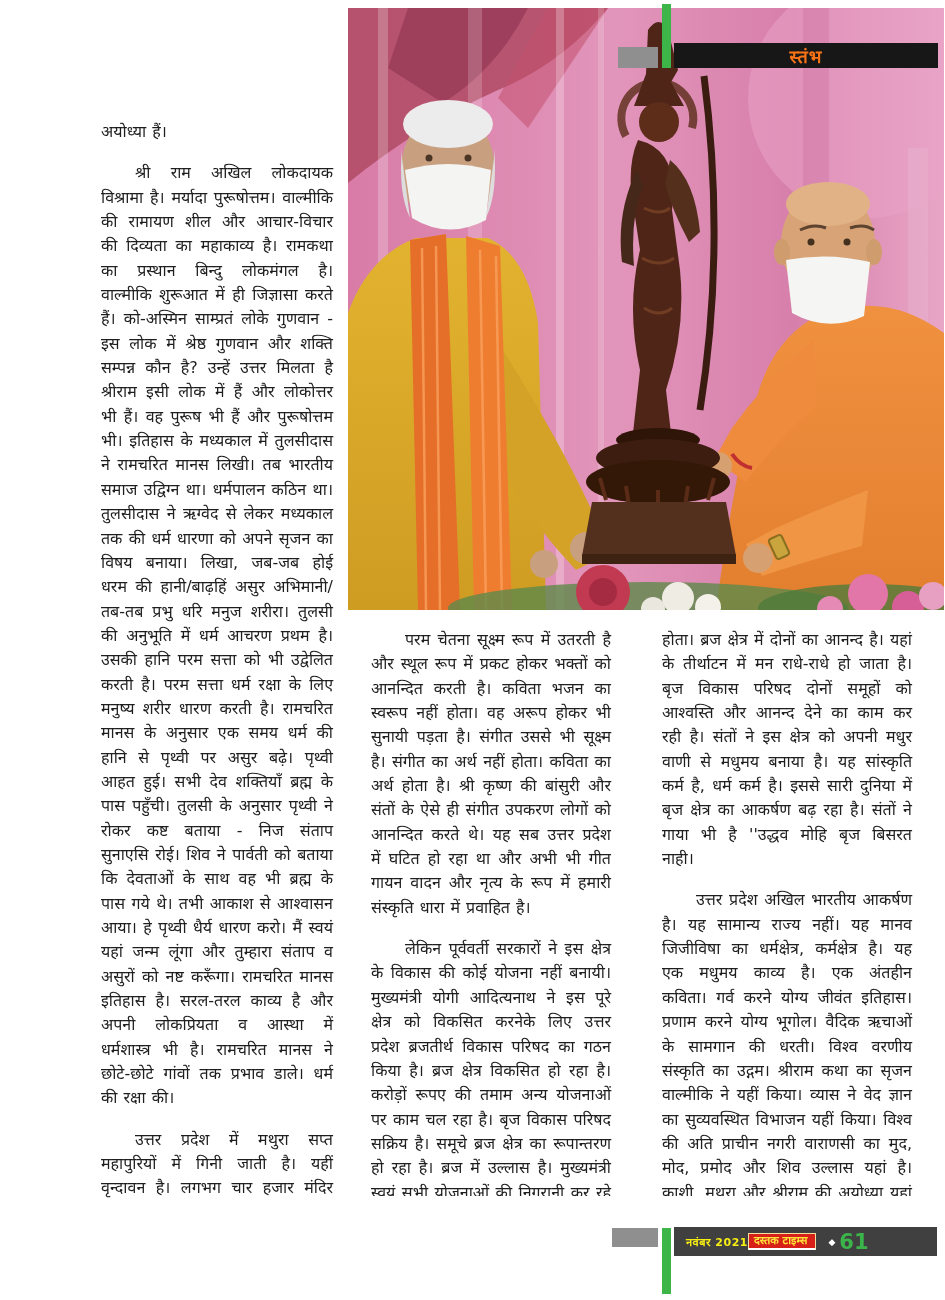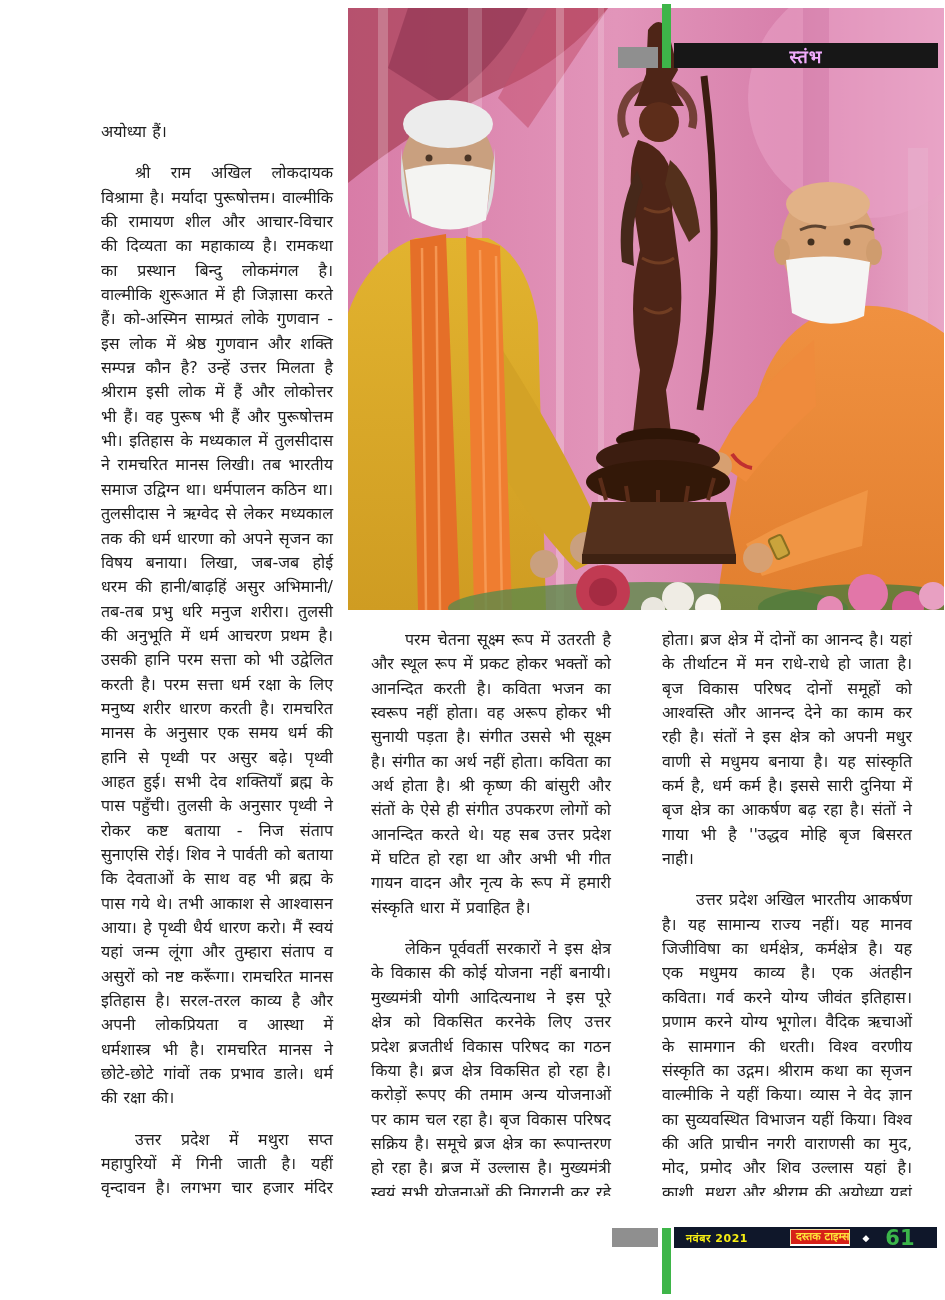--- a/index.html
+++ b/index.html
@@ -17,32 +17,32 @@
 
   
   .photo{position:absolute;left:348px;top:8px;width:596px;height:602px;overflow:hidden;}
   .photo svg{display:block;}
 
   
   .hdr-gray{position:absolute;left:618px;top:47px;width:40px;height:21px;background:#8f8f8f;z-index:5;}
   .hdr-green{position:absolute;left:662px;top:4px;width:9px;height:64px;background:#3eb549;z-index:5;}
   .hdr-black{position:absolute;left:674px;top:43px;width:264px;height:25px;background:#171717;z-index:5;
              display:flex;align-items:center;justify-content:center;}
-  .hdr-black span{color:#f0abfc;font-size:18px;font-weight:bold;letter-spacing:1px;}
+  .hdr-black span{color:#f97316;font-size:18px;font-weight:bold;letter-spacing:1px;}
 
   
   .ftr-gray{position:absolute;left:612px;top:1228px;width:46px;height:19px;background:#8f8f8f;}
   .ftr-green{position:absolute;left:662px;top:1228px;width:9px;height:66px;background:#3eb549;}
-  .ftr-black{position:absolute;left:674px;top:1227px;width:263px;height:21px;background:#0f172a;
+  .ftr-black{position:absolute;left:674px;top:1227px;width:263px;height:29px;background:#404040;
              display:flex;align-items:center;padding:0 10px 0 12px;box-sizing:border-box;}
   .ftr-date{color:#f7ee12;font-size:11px;font-weight:bold;letter-spacing:.5px;}
-  .ftr-logo{margin-left:42px;background:#d62018;color:#ffe23a;font-weight:bold;font-size:11px;
-            padding:0 0 1px 5px;line-height:13px;border:1px solid #f3dfa0;border-bottom:2px solid #ffffff;}
+  .ftr-logo{background:#d62018;color:#ffe23a;font-weight:bold;font-size:11px;
+            padding:0 8px 1px 5px;line-height:13px;border:1px solid #f3dfa0;border-bottom:2px solid #ffffff;}
   .ftr-diamond{color:#ffffff;font-size:9px;margin-left:12px;}
-  .ftr-page{color:#3bb54a;font-size:21px;font-weight:bold;margin-left:16px;line-height:18px;
+  .ftr-page{color:#3bb54a;font-size:21px;font-weight:bold;margin-left:4px;line-height:18px;
             font-family:"DejaVu Sans",sans-serif;}
 </style>
 </head>
 <body>
 
 <div class="photo">
   <svg width="596" height="602" viewBox="0 0 596 602" preserveAspectRatio="none">
     <defs>
       <linearGradient id="pinkbg" x1="0" y1="0" x2="1" y2="0">
         <stop offset="0" stop-color="#d87ca7"></stop>

